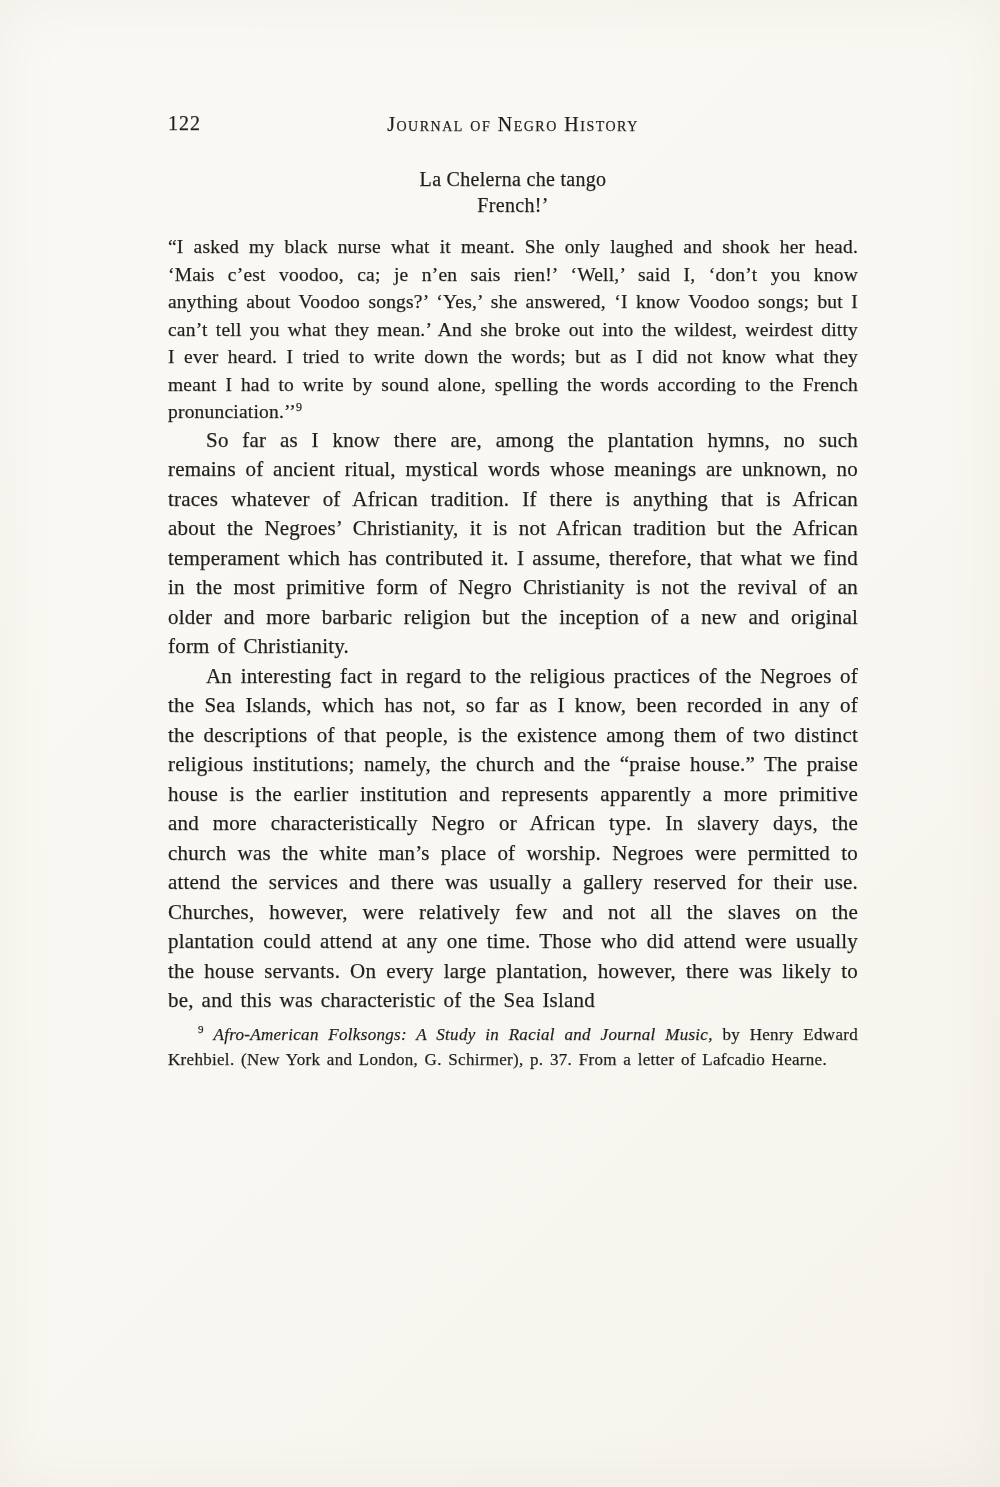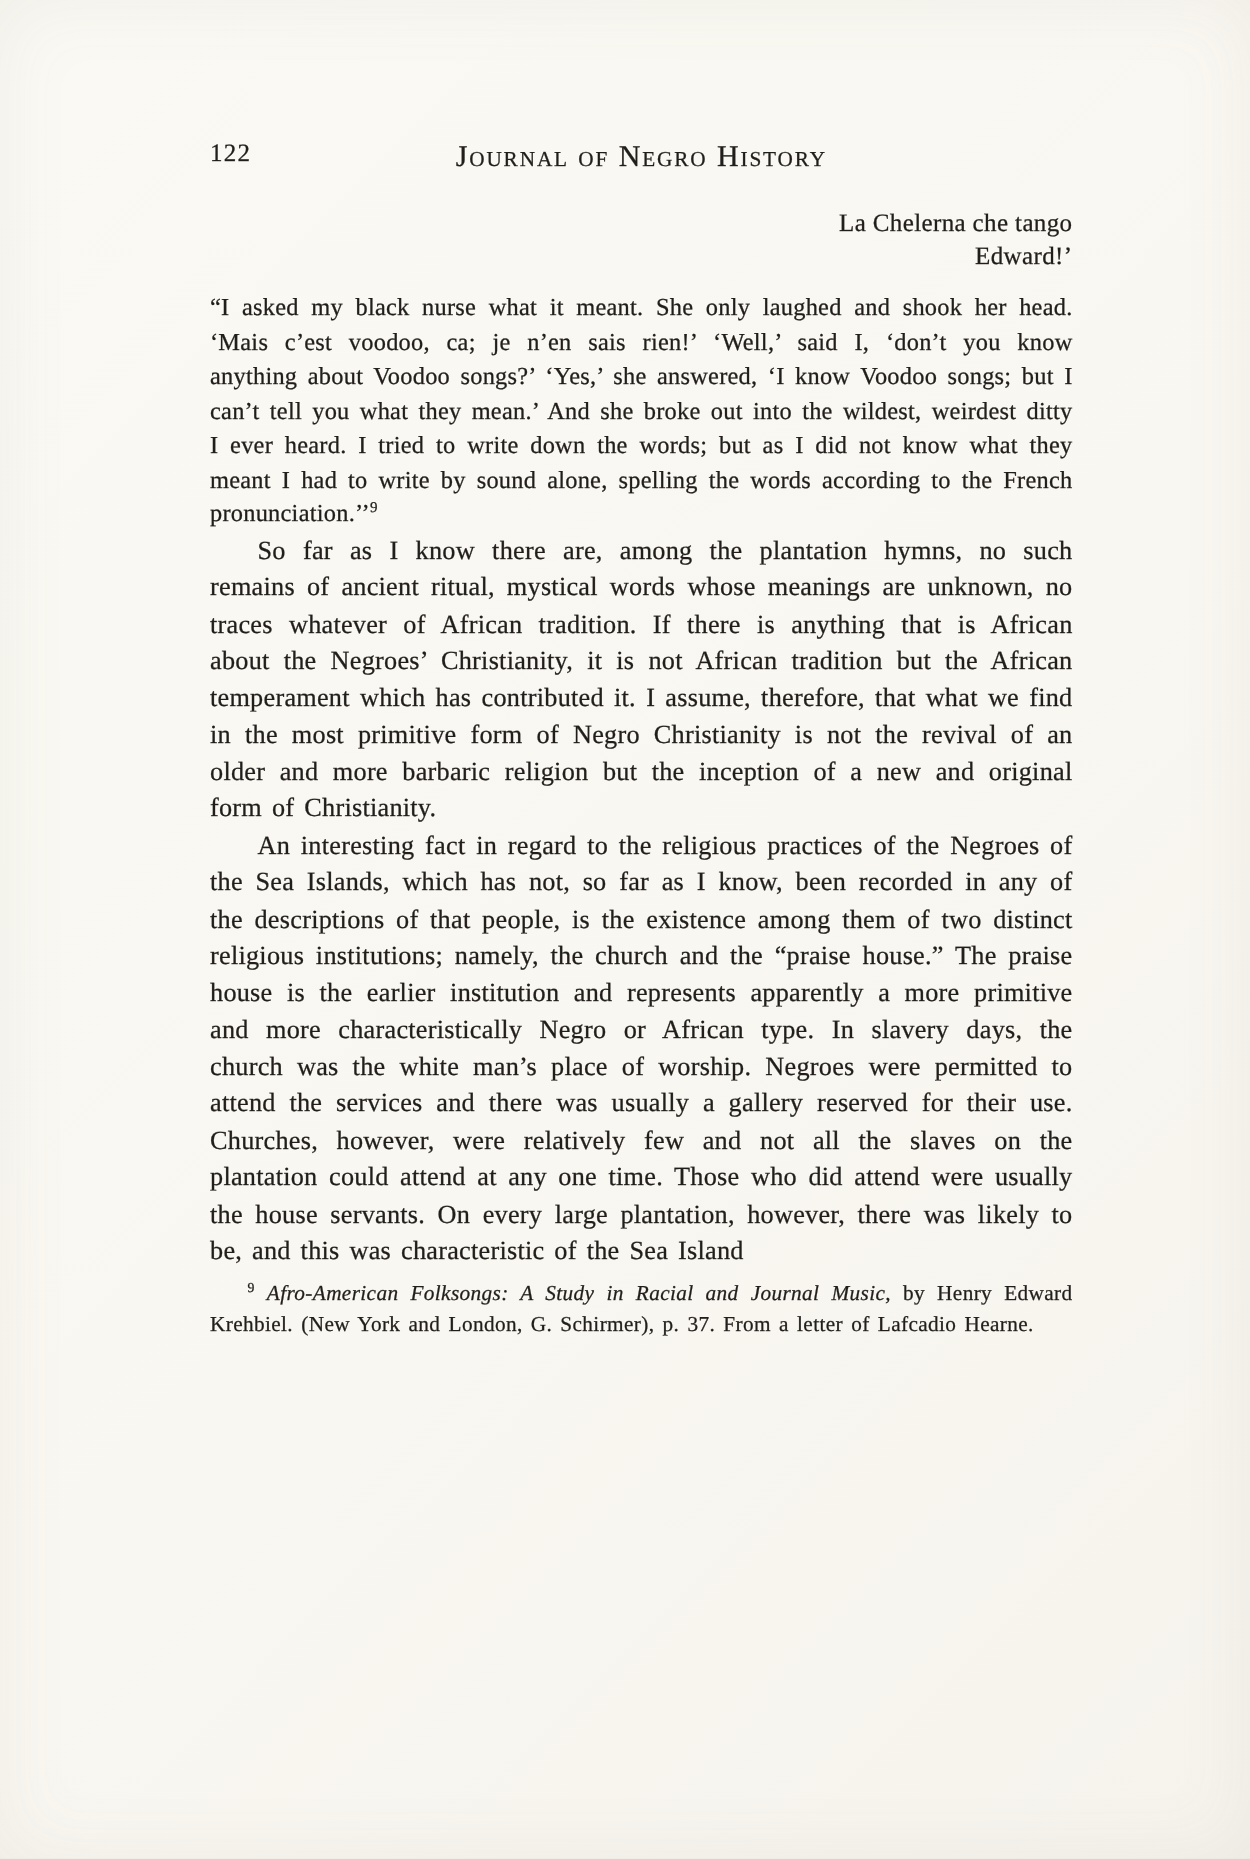--- a/index.html
+++ b/index.html
@@ -38,27 +38,27 @@
     top: 0;
     font-size: 20px;
     letter-spacing: 1px;
   }
   .journal-title {
     position: absolute;
     left: 50%;
     top: 1px;
     transform: translateX(-50%);
     font-variant: small-caps;
-    font-size: 24px;
+    font-size: 20px;
     letter-spacing: 1.5px;
     white-space: nowrap;
   }
   .verse {
     margin-top: 24px;
-    text-align: right;
+    text-align: center;
     font-size: 20px;
     line-height: 26px;
     letter-spacing: 0.3px;
   }
   .quote {
     margin: 15px 0 0 0;
     text-align: justify;
     font-size: 19.5px;
     line-height: 27.5px;
     letter-spacing: 0.2px;
@@ -102,21 +102,21 @@
 <div class="page">
   <div class="content">
 
     <header class="running-head">
       <span class="page-num">122</span>
       <span class="journal-title">Journal of Negro History</span>
     </header>
 
     <div class="verse">
       <div class="verse-line">La Chelerna che tango</div>
-      <div class="verse-line">Edward!’</div>
+      <div class="verse-line">French!’</div>
     </div>
 
     <p class="quote"><span>“I asked my black nurse what it meant. She only laughed and shook her head. ‘Mais c’est voodoo, ca; je n’en sais rien!’ ‘Well,’ said I, ‘don’t you know anything about Voodoo songs?’ ‘Yes,’ she answered, ‘I know Voodoo songs; but I can’t tell you what they mean.’ And she broke out into the wildest, weirdest ditty I ever heard. I tried to write down the words; but as I did not know what they meant I had to write by sound alone, spelling the words according to the French pronunciation.’’</span><sup class="fn-ref">9</sup></p>
 
     <p class="body-para first">So far as I know there are, among the plantation hymns, no such remains of ancient ritual, mystical words whose meanings are unknown, no traces whatever of African tradition. If there is anything that is African about the Negroes’ Christianity, it is not African tradition but the African temperament which has contributed it. I assume, therefore, that what we find in the most primitive form of Negro Christianity is not the revival of an older and more barbaric religion but the inception of a new and original form of Christianity.</p>
 
     <p class="body-para">An interesting fact in regard to the religious practices of the Negroes of the Sea Islands, which has not, so far as I know, been recorded in any of the descriptions of that people, is the existence among them of two distinct religious institutions; namely, the church and the “praise house.” The praise house is the earlier institution and represents apparently a more primitive and more characteristically Negro or African type. In slavery days, the church was the white man’s place of worship. Negroes were permitted to attend the services and there was usually a gallery reserved for their use. Churches, however, were relatively few and not all the slaves on the plantation could attend at any one time. Those who did attend were usually the house servants. On every large plantation, however, there was likely to be, and this was characteristic of the Sea Island</p>
 
     <p class="footnote"><sup class="fn-marker">9</sup> <span class="italic">Afro-American Folksongs: A Study in Racial and Journal Music,</span> <span>by Henry Edward Krehbiel. (New York and London, G. Schirmer), p. 37. From a letter of Lafcadio Hearne.</span></p>
 

